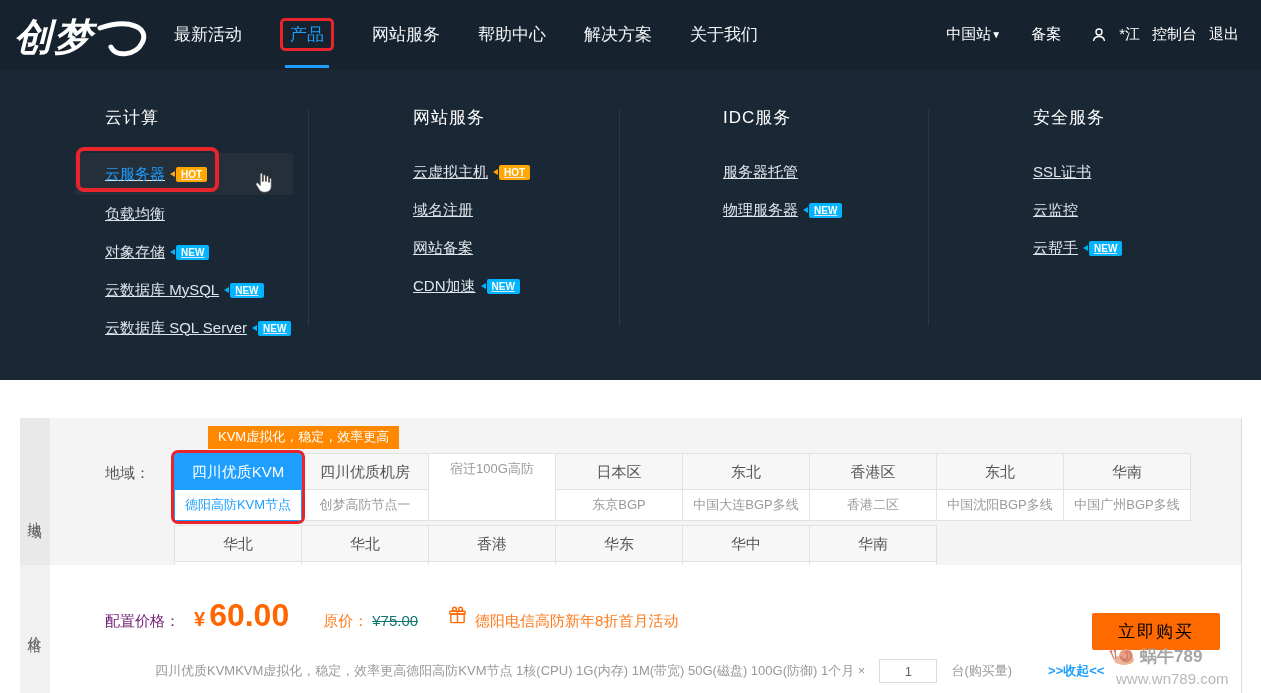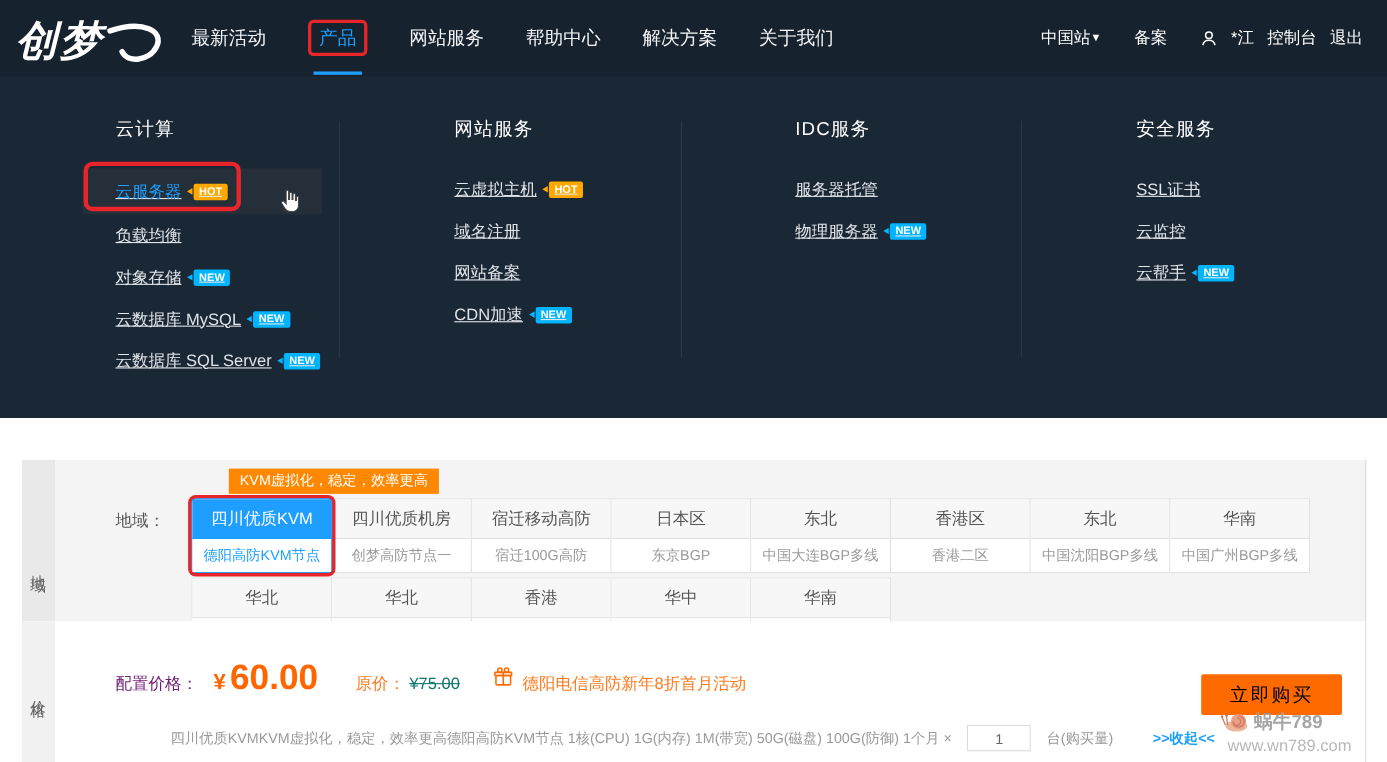--- a/index.html
+++ b/index.html
@@ -231,21 +231,20 @@
     <div class="tabs">
       <div class="tab sel">
         <div class="t">四川优质KVM</div>
         <div class="s">德阳高防KVM节点</div>
       </div>
       <div class="tab">
         <div class="t">四川优质机房</div>
         <div class="s">创梦高防节点一</div>
       </div>
       <div class="tab">
-        <div class="t">宿迁移动高防</div>
         <div class="s">宿迁100G高防</div>
       </div>
       <div class="tab">
         <div class="t">日本区</div>
         <div class="s">东京BGP</div>
       </div>
       <div class="tab">
         <div class="t">东北</div>
         <div class="s">中国大连BGP多线</div>
       </div>
@@ -267,20 +266,24 @@
       <div class="tab">
         <div class="t">华北</div>
           <div class="s"></div>
       </div>
       <div class="tab">
         <div class="t">华北</div>
           <div class="s"></div>
       </div>
       <div class="tab">
         <div class="t">香港</div>
+          <div class="s"></div>
+      </div>
+      <div class="tab">
+        <div class="t">华东</div>
           <div class="s"></div>
       </div>
       <div class="tab">
         <div class="t">华中</div>
           <div class="s"></div>
       </div>
       <div class="tab">
         <div class="t">华南</div>
           <div class="s"></div>
       </div>

